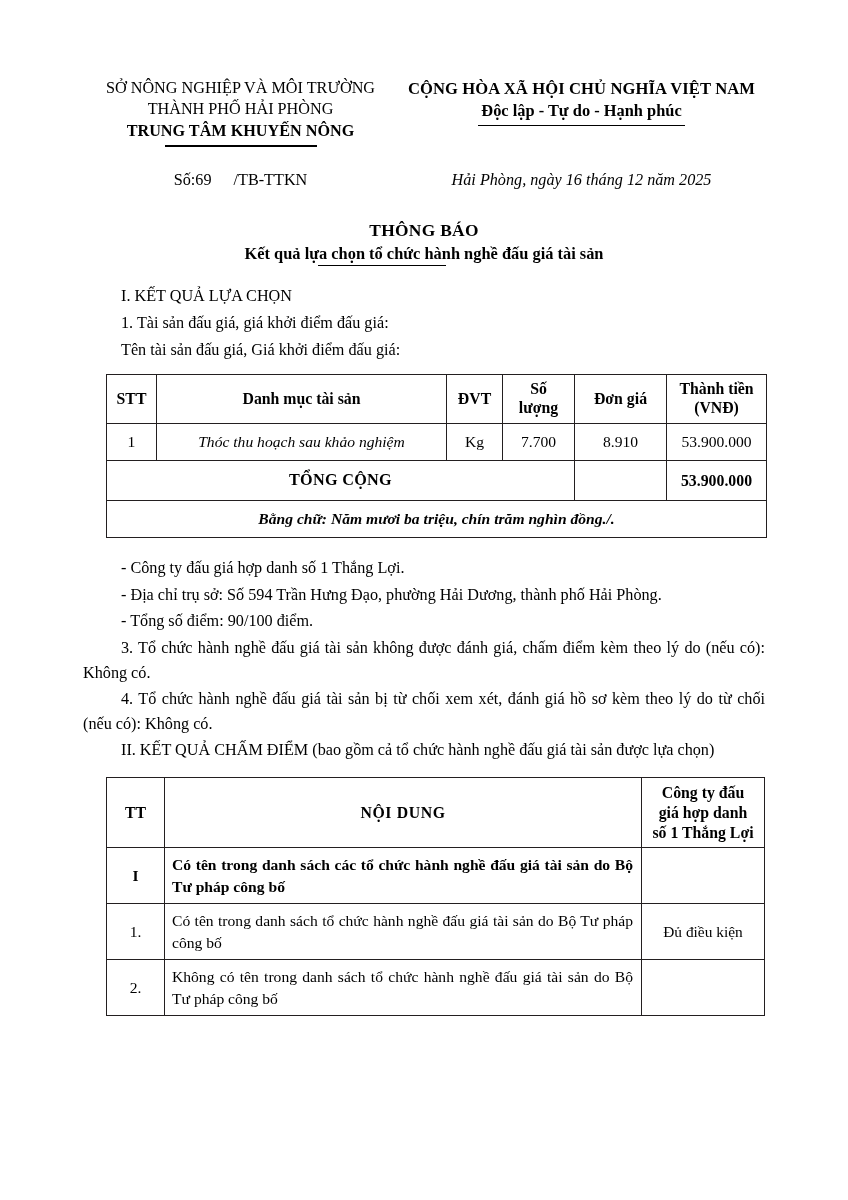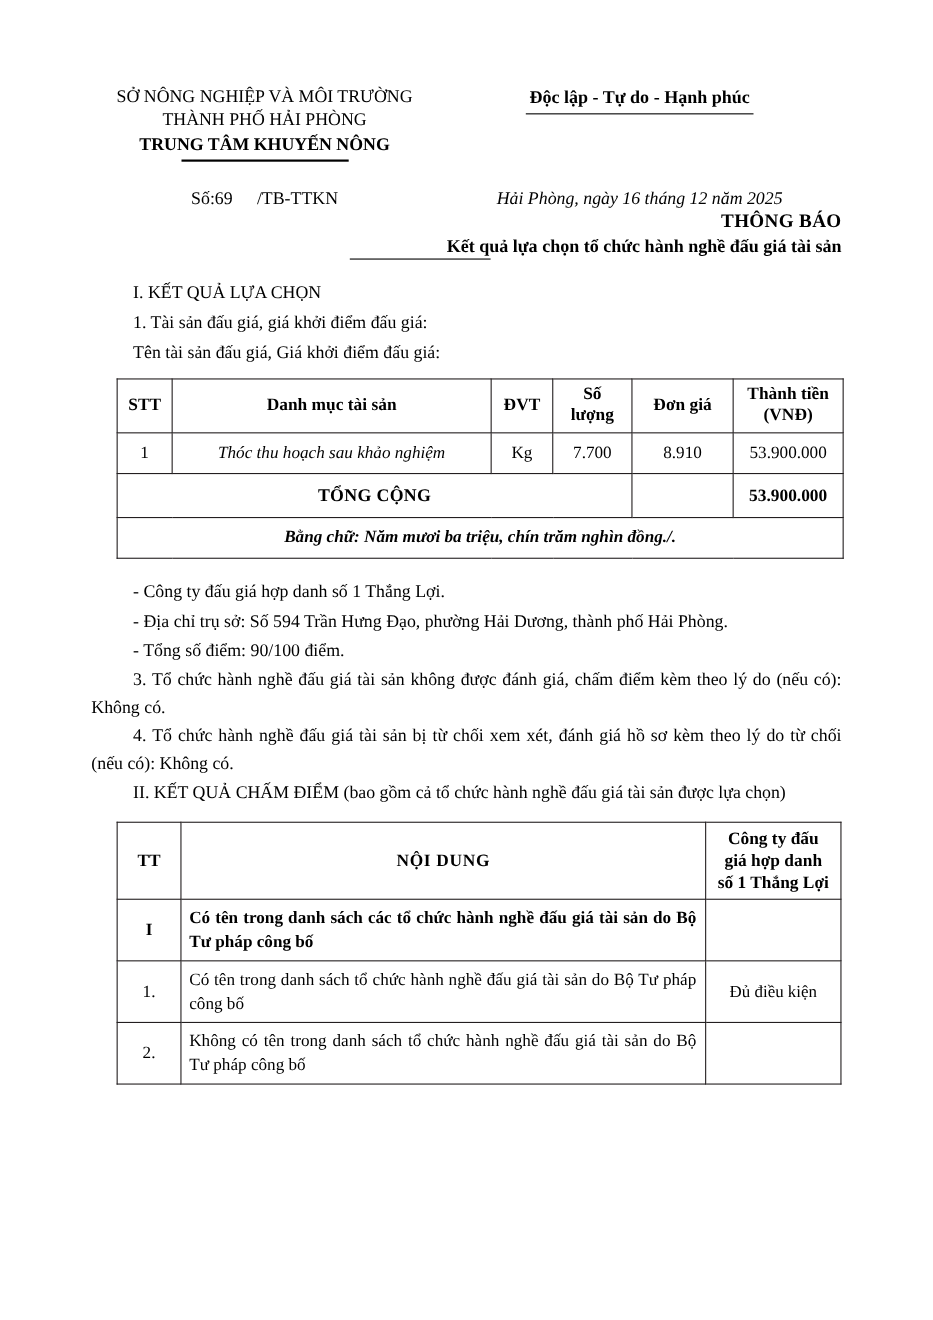--- a/index.html
+++ b/index.html
@@ -82,21 +82,22 @@
   .ngaythang {
     flex: 1;
     text-align: center;
     font-size: 16.2px;
     font-style: italic;
     white-space: nowrap;
   }
 
   
   .title-block {
-    text-align: right;
+    text-align: center;
+    margin-top: 30px;
   }
   .title-main {
     font-weight: bold;
     font-size: 17.4px;
     letter-spacing: 0.3px;
   }
   .title-sub {
     font-weight: bold;
     font-size: 16.4px;
     margin-top: 3px;
@@ -211,20 +212,21 @@
 <div class="page">
 
   <div class="doc-header">
     <div class="hdr-left">
       <div class="l1">SỞ NÔNG NGHIỆP VÀ MÔI TRƯỜNG</div>
       <div class="l2">THÀNH PHỐ HẢI PHÒNG</div>
       <div class="l3">TRUNG TÂM KHUYẾN NÔNG</div>
       <div class="rule rule-left"></div>
     </div>
     <div class="hdr-right">
+      <div class="r1">CỘNG HÒA XÃ HỘI CHỦ NGHĨA VIỆT NAM</div>
       <div class="r2">Độc lập - Tự do - Hạnh phúc</div>
       <div class="rule rule-right"></div>
     </div>
   </div>
 
   <div class="sub-header">
     <div class="sohieu">
       <span>Số:69</span><span class="gap"></span><span>/TB-TTKN</span>
     </div>
     <div class="ngaythang">Hải Phòng, ngày 16 tháng 12 năm 2025</div>

